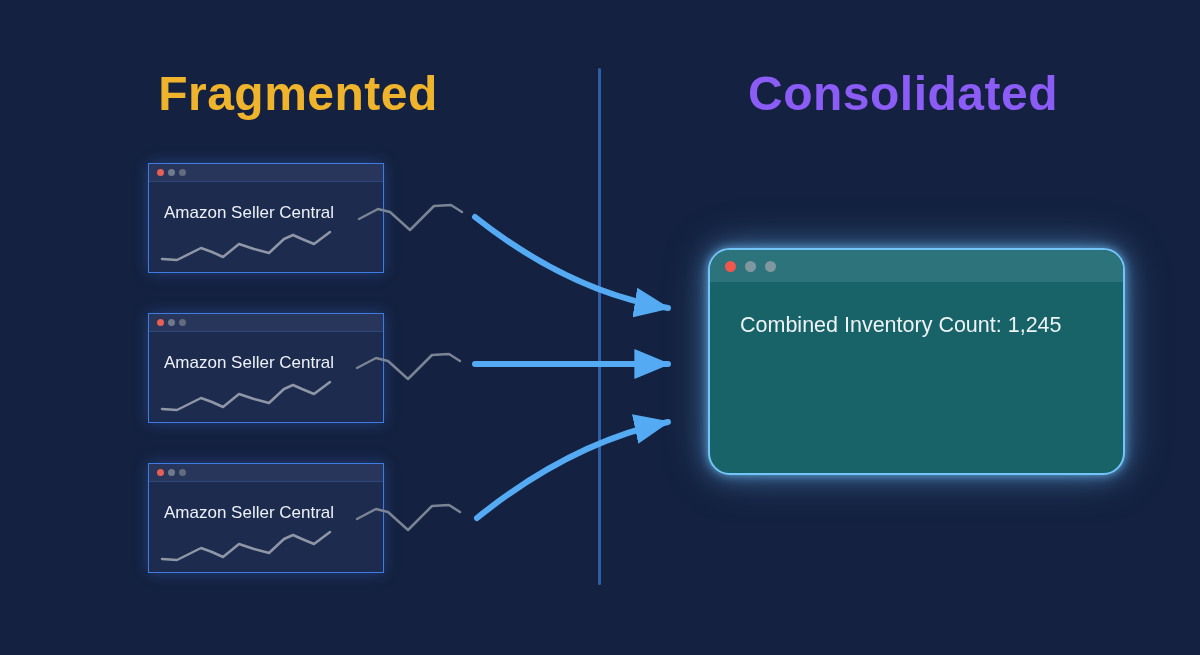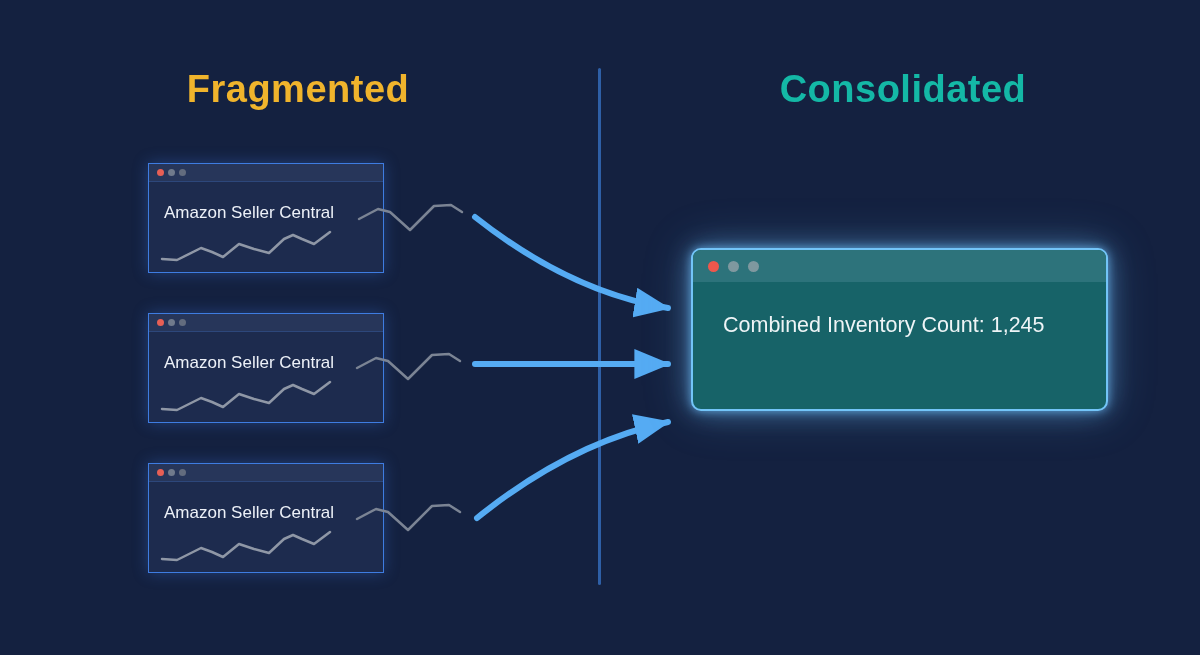--- a/index.html
+++ b/index.html
@@ -10,27 +10,27 @@
     overflow:hidden;
     font-family:"Liberation Sans", sans-serif;
   }
   .big-title{
     position:absolute;
     top:70px;
     margin:0;
     transform:translateX(-50%);
     font-family:"Liberation Sans", sans-serif;
     font-weight:800;
-    font-size:38px;
+    font-size:48px;
     letter-spacing:.5px;
     line-height:1;
     white-space:nowrap;
   }
   .title-fragmented{left:298px;color:#f0b42c;}
-  .title-consolidated{left:903px;color:#14b8a6;}
+  .title-consolidated{left:903px;color:#8b5cf6;}
 
   .divider{
     position:absolute;
     left:598px;top:68px;
     width:3px;height:517px;
     background:#2e5fa6;
     border-radius:2px;
   }
 
   
@@ -70,25 +70,25 @@
   .sq1{left:356px;top:203px}
   .sq2{left:354px;top:352px}
   .sq3{left:354px;top:503px}
 
   
   .arrows-layer{position:absolute;left:0;top:0;pointer-events:none;}
 
   
   .cons-window{
     position:absolute;
-    left:691px;top:248px;
-    width:417px;height:163px;
+    left:708px;top:248px;
+    width:417px;height:227px;
     box-sizing:border-box;
     border:2px solid #73c4f8;
-    border-radius:10px;
+    border-radius:22px;
     background:#176368;
     box-shadow:0 0 10px rgba(110,190,248,.7), 0 0 26px rgba(110,190,248,.45), 0 0 48px rgba(110,190,248,.25);
     overflow:hidden;
   }
   .cons-titlebar{
     height:32px;
     background:#2d737b;
     display:flex;align-items:center;gap:9px;
     padding-left:15px;
   }

